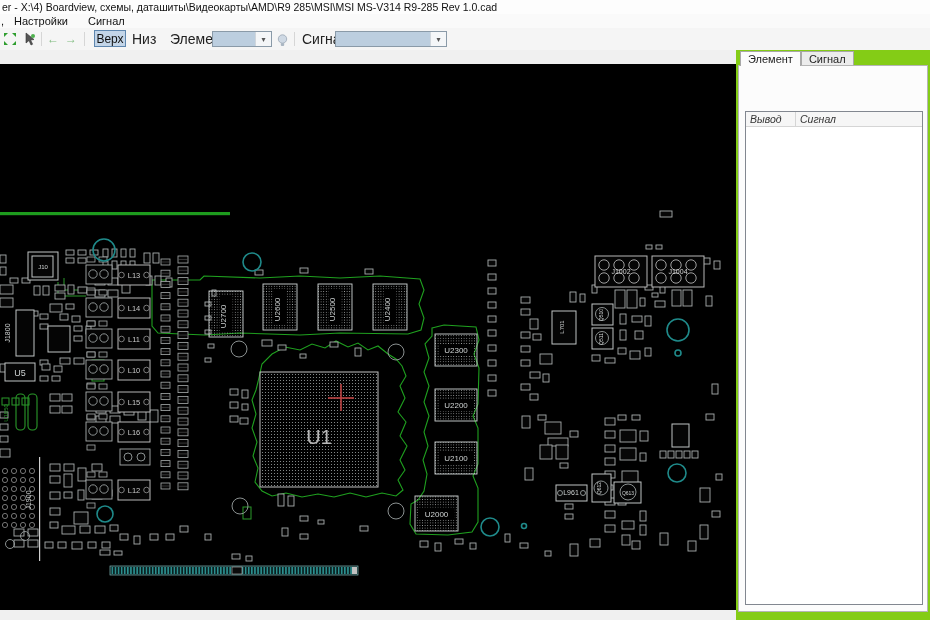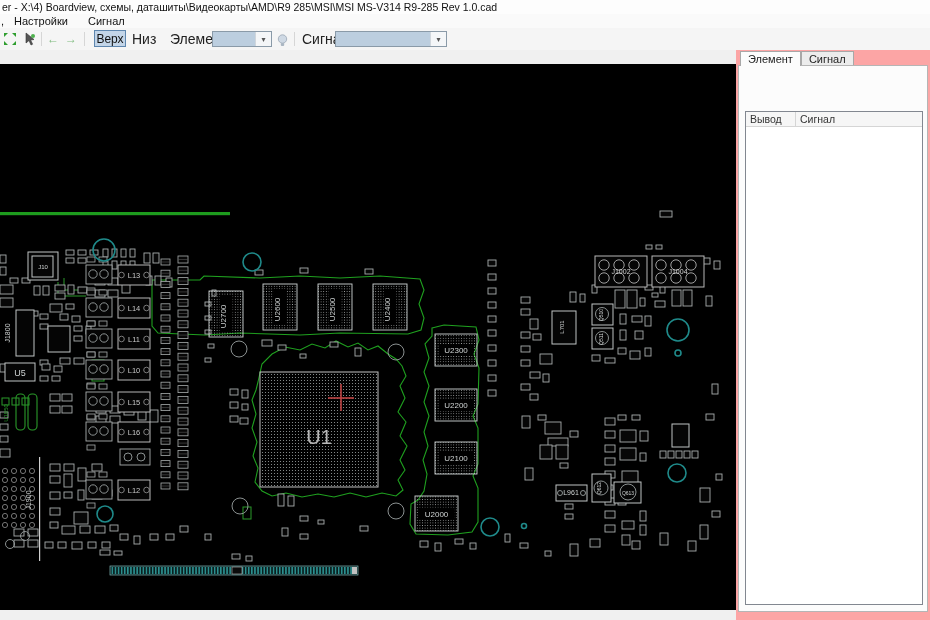--- a/index.html
+++ b/index.html
@@ -22,29 +22,29 @@
   .lbl-bottom{left:132px;}
   .lbl-el{left:170px;} .lbl-sig{left:302px;}
   .combo{position:absolute;top:3px;height:16px;background:#bccedf;border:1px solid #8a9aa8;box-sizing:border-box;display:flex;}
   .combo .fill{flex:1;}
   .combo .arr{width:15px;background:#f4f6f8;border-left:1px solid #d0d6dc;color:#555;
     font-size:8px;display:flex;align-items:center;justify-content:center;}
   .combo1{left:212px;width:60px;} .combo2{left:335px;width:112px;}
   .bulb{position:absolute;left:277px;top:5px;width:11px;height:13px;}
   .content{position:absolute;left:0;top:50px;width:930px;height:570px;background:#f0f0f0;}
   #pcb{position:absolute;left:0;top:14px;background:#000;}
-  .panel{position:absolute;left:736px;top:0;width:194px;height:570px;background:#fca5a5;}
+  .panel{position:absolute;left:736px;top:0;width:194px;height:570px;background:#84cc16;}
   .tabs{position:absolute;left:4px;top:1px;height:15px;display:flex;font-size:11px;color:#222;}
   .tab{padding:1px 7px 0 7px;border:1px solid #a8a8a8;border-bottom:none;background:#ececec;height:14px;box-sizing:border-box;}
   .tab.active{background:#fcfcfc;height:15px;z-index:3;position:relative;}
   .page{position:absolute;left:2px;top:15px;width:190px;height:547px;background:#fcfcfc;border:1px solid #b5b5b5;box-sizing:border-box;}
   .ptable{position:absolute;left:6px;top:45px;width:178px;height:494px;background:#ffffff;
     border:1px solid #828790;box-sizing:border-box;}
   .thead{display:flex;height:14px;border-bottom:1px solid #d5d5d5;background:#f6f6f6;
-    font-size:10.5px;color:#333;line-height:14px;}
+    font-size:10.5px;color:#333;line-height:14px;font-style:italic;}
   .th{padding-left:4px;box-sizing:border-box;}
   .th1{width:50px;border-right:1px solid #d5d5d5;}
   .th2{flex:1;}
 </style>
 </head>
 <body>
 
 <div class="window">
 
   <div class="titlebar">

